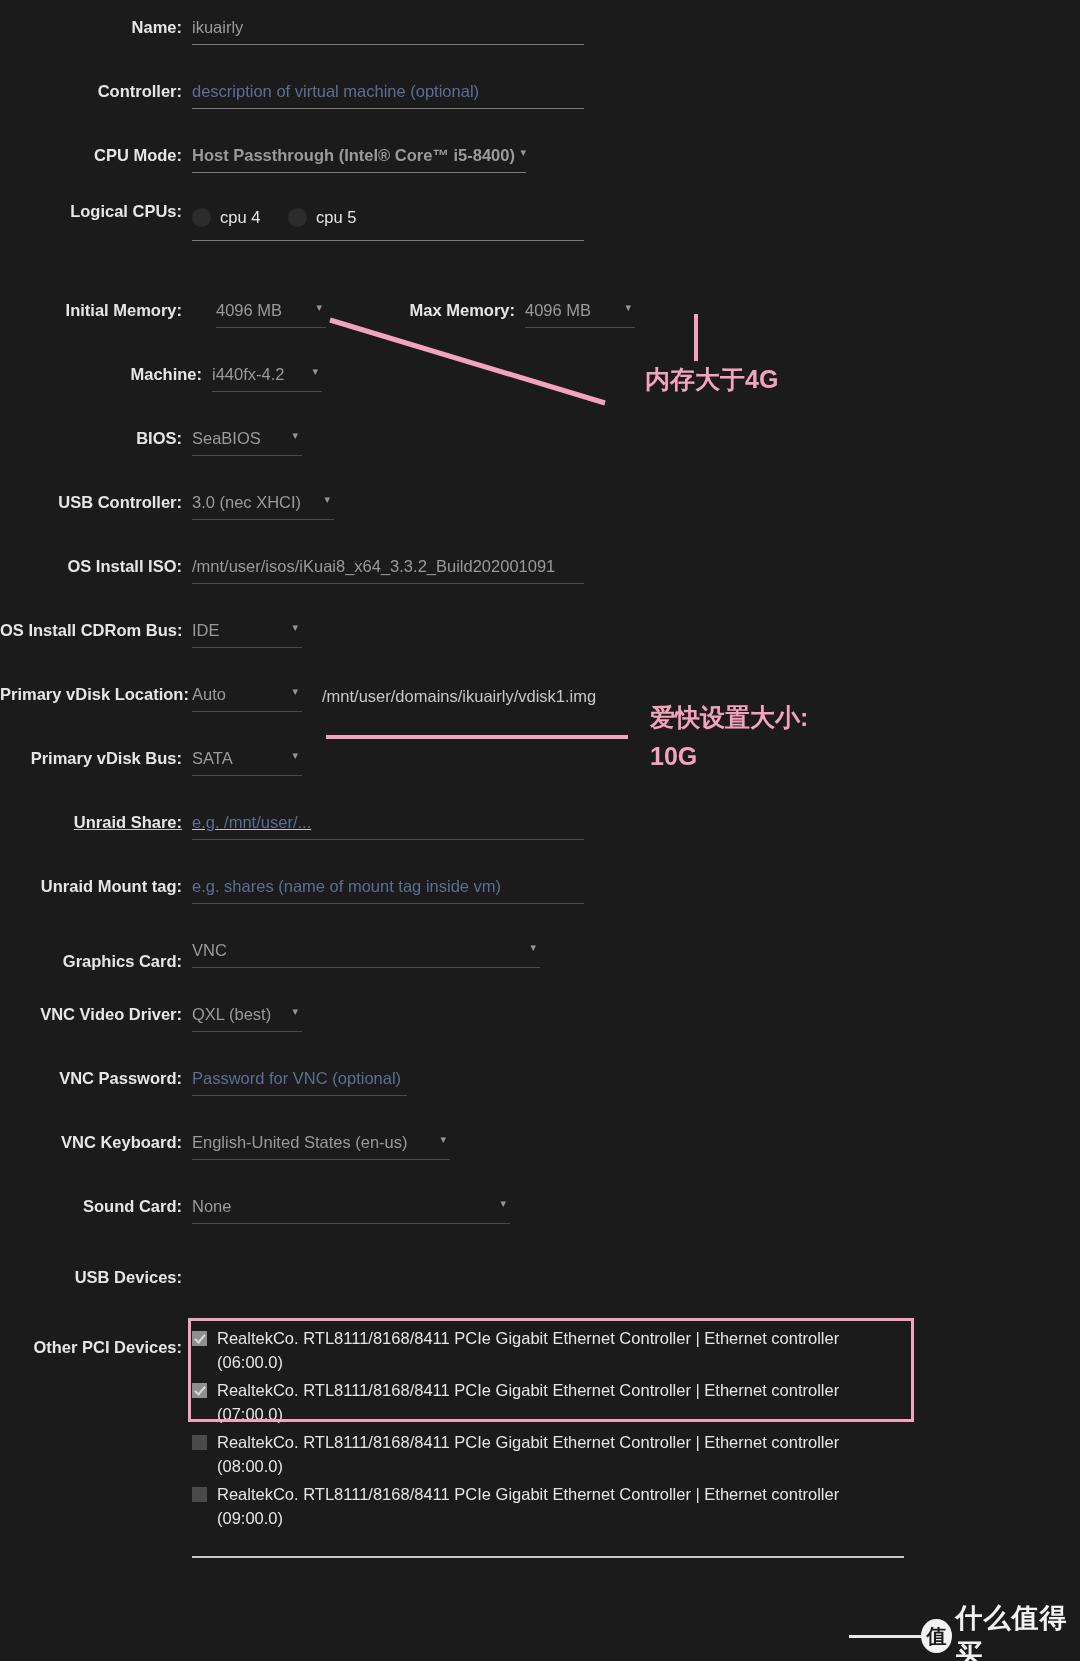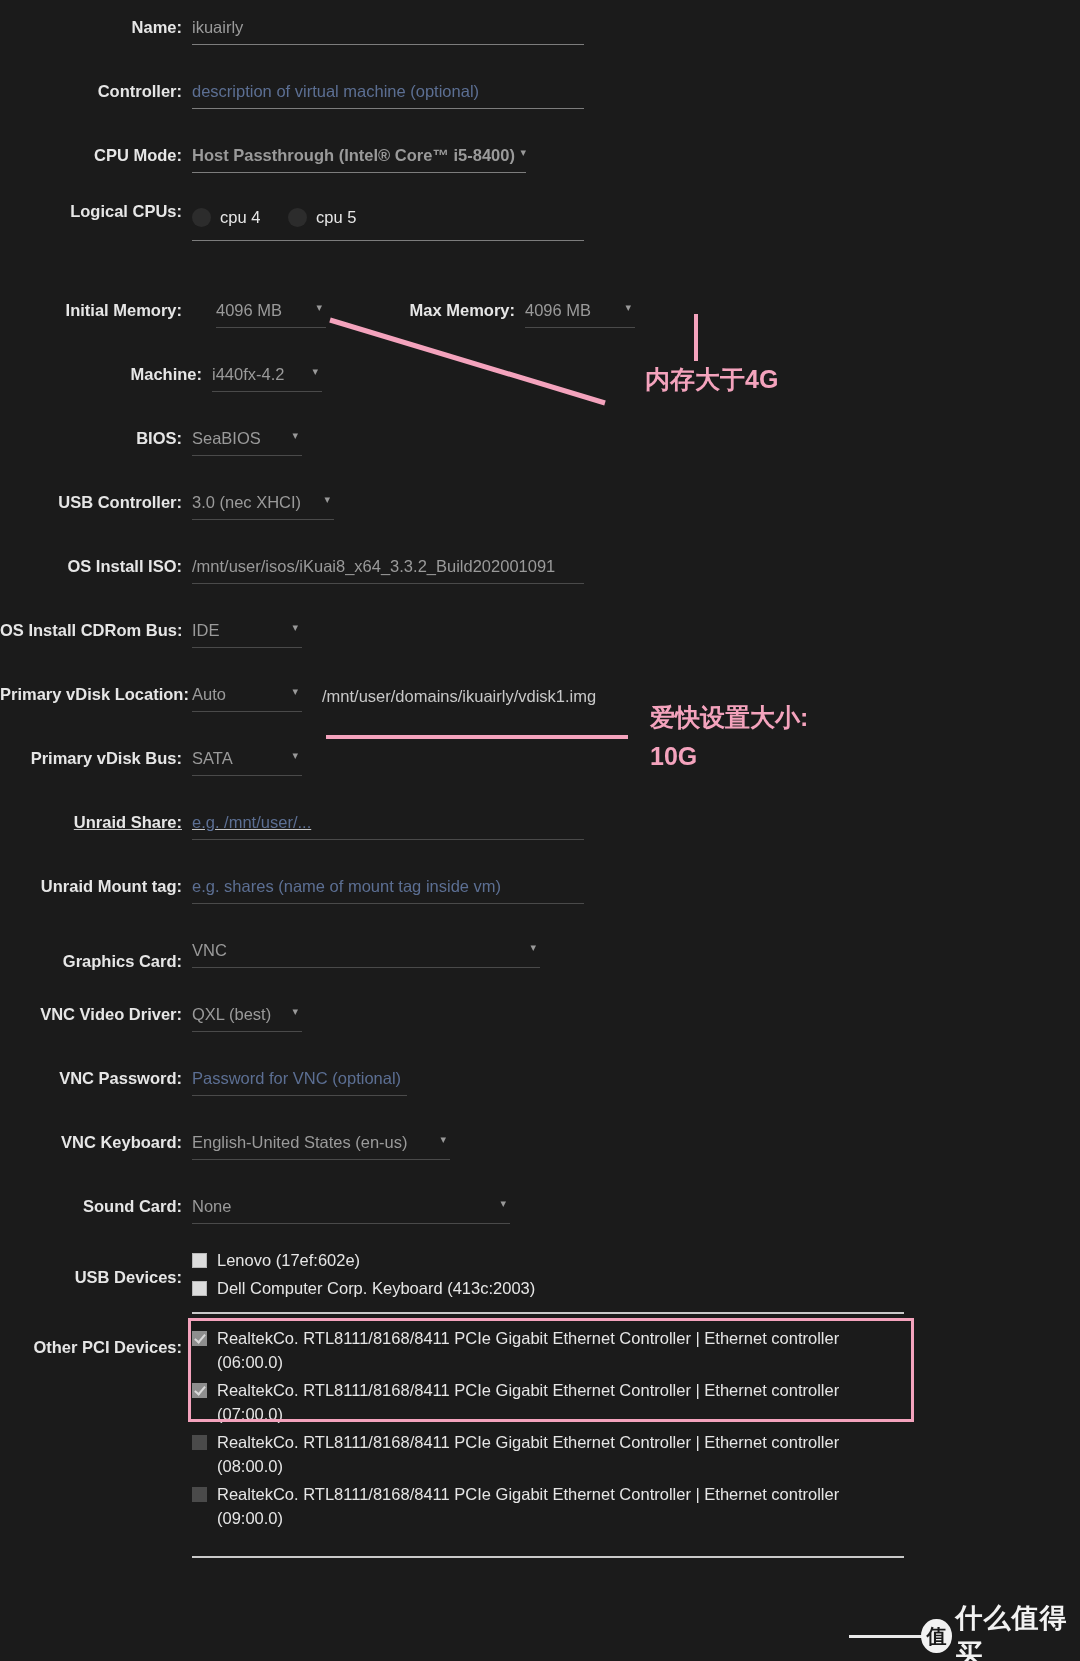--- a/index.html
+++ b/index.html
@@ -361,32 +361,20 @@
     <div class="field">
       <span class="sel">
         <span class="inp w-snd">None</span>
         <span class="caret inset">▾</span>
       </span>
     </div>
   </div>
 
   <div class="row" style="top:1248px;">
     <div class="label" style="padding-top:18px;">USB Devices:</div>
-    <div class="field">
-      <div style="width:712px;border-bottom:2px solid #c9c9c9;padding-bottom:8px;">
-        <div class="cbrow">
-          <span class="cb"></span>
-          <span class="cbtext">Lenovo (17ef:602e)</span>
-        </div>
-        <div class="cbrow">
-          <span class="cb"></span>
-          <span class="cbtext">Dell Computer Corp. Keyboard (413c:2003)</span>
-        </div>
-      </div>
-    </div>
   </div>
 
   <div class="row" style="top:1326px;">
     <div class="label" style="padding-top:10px;">Other PCI Devices:</div>
     <div class="field">
       <div style="width:712px;">
         <div class="cbrow">
           <span class="cb checked dim"></span>
           <span class="cbtext">RealtekCo. RTL8111/8168/8411 PCIe Gigabit Ethernet Controller | Ethernet controller (06:00.0)</span>
         </div>

